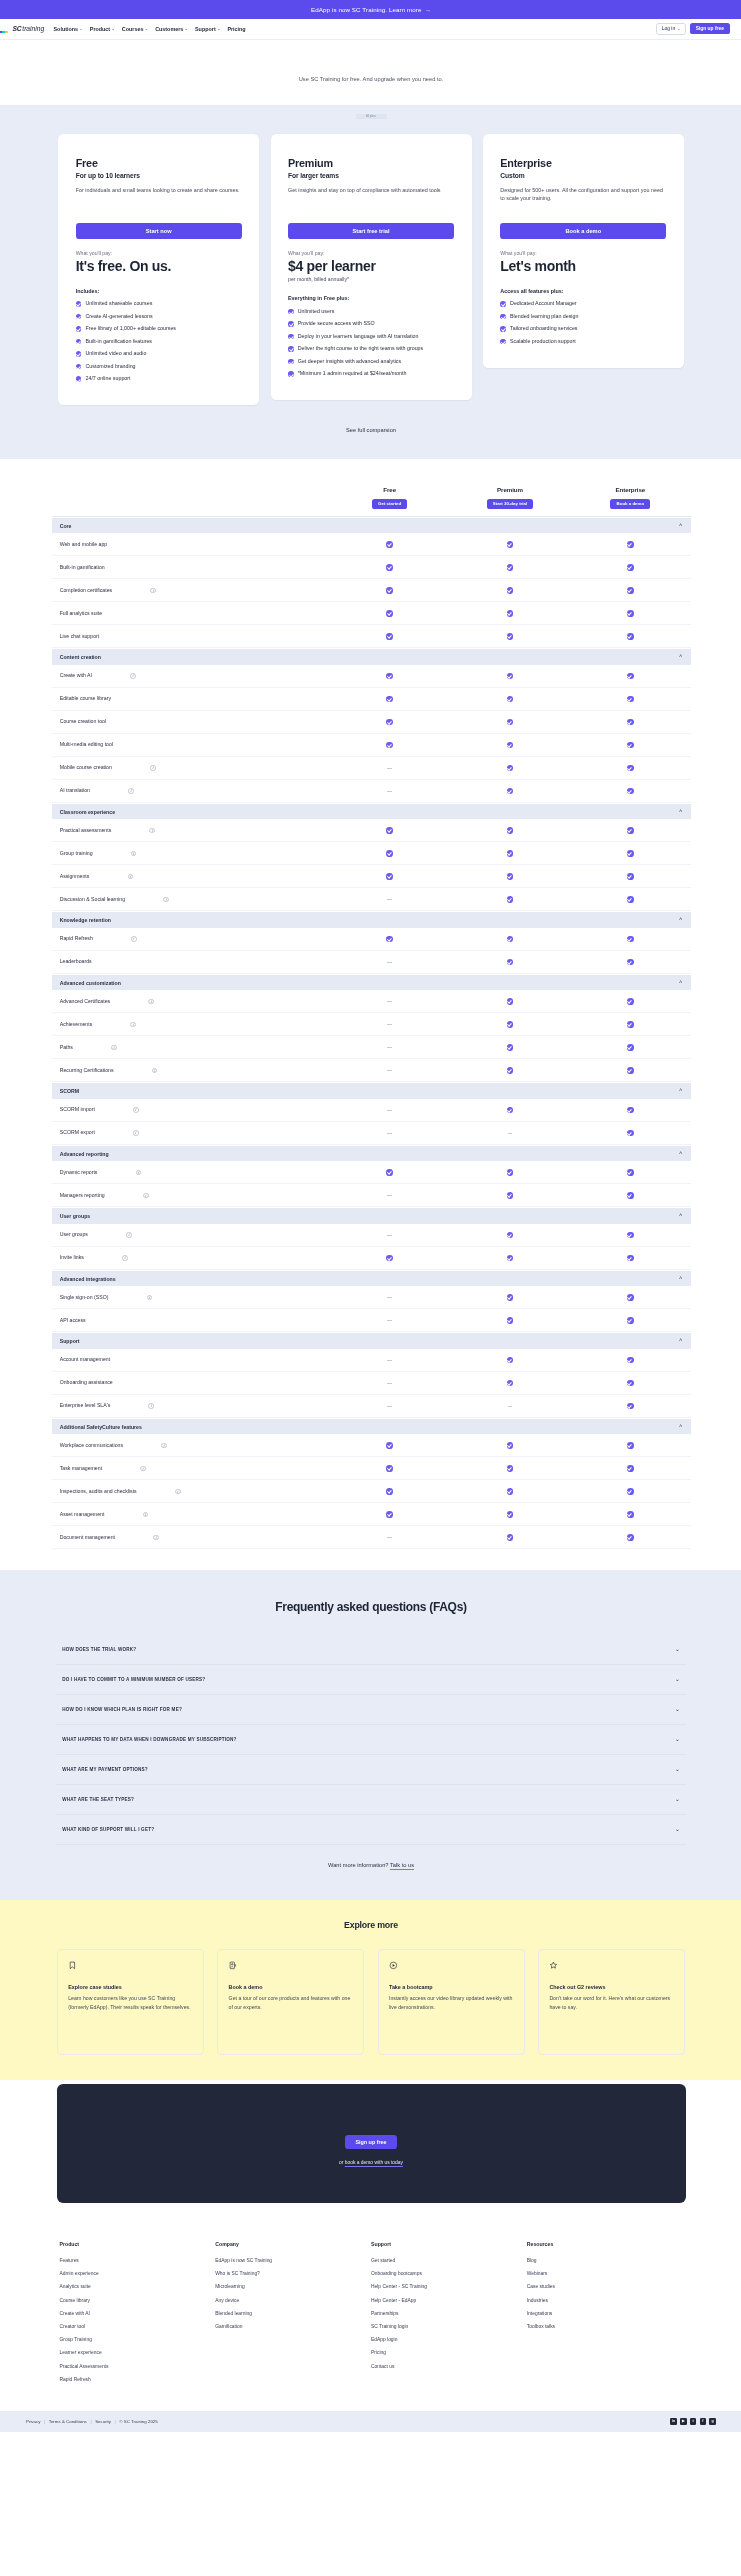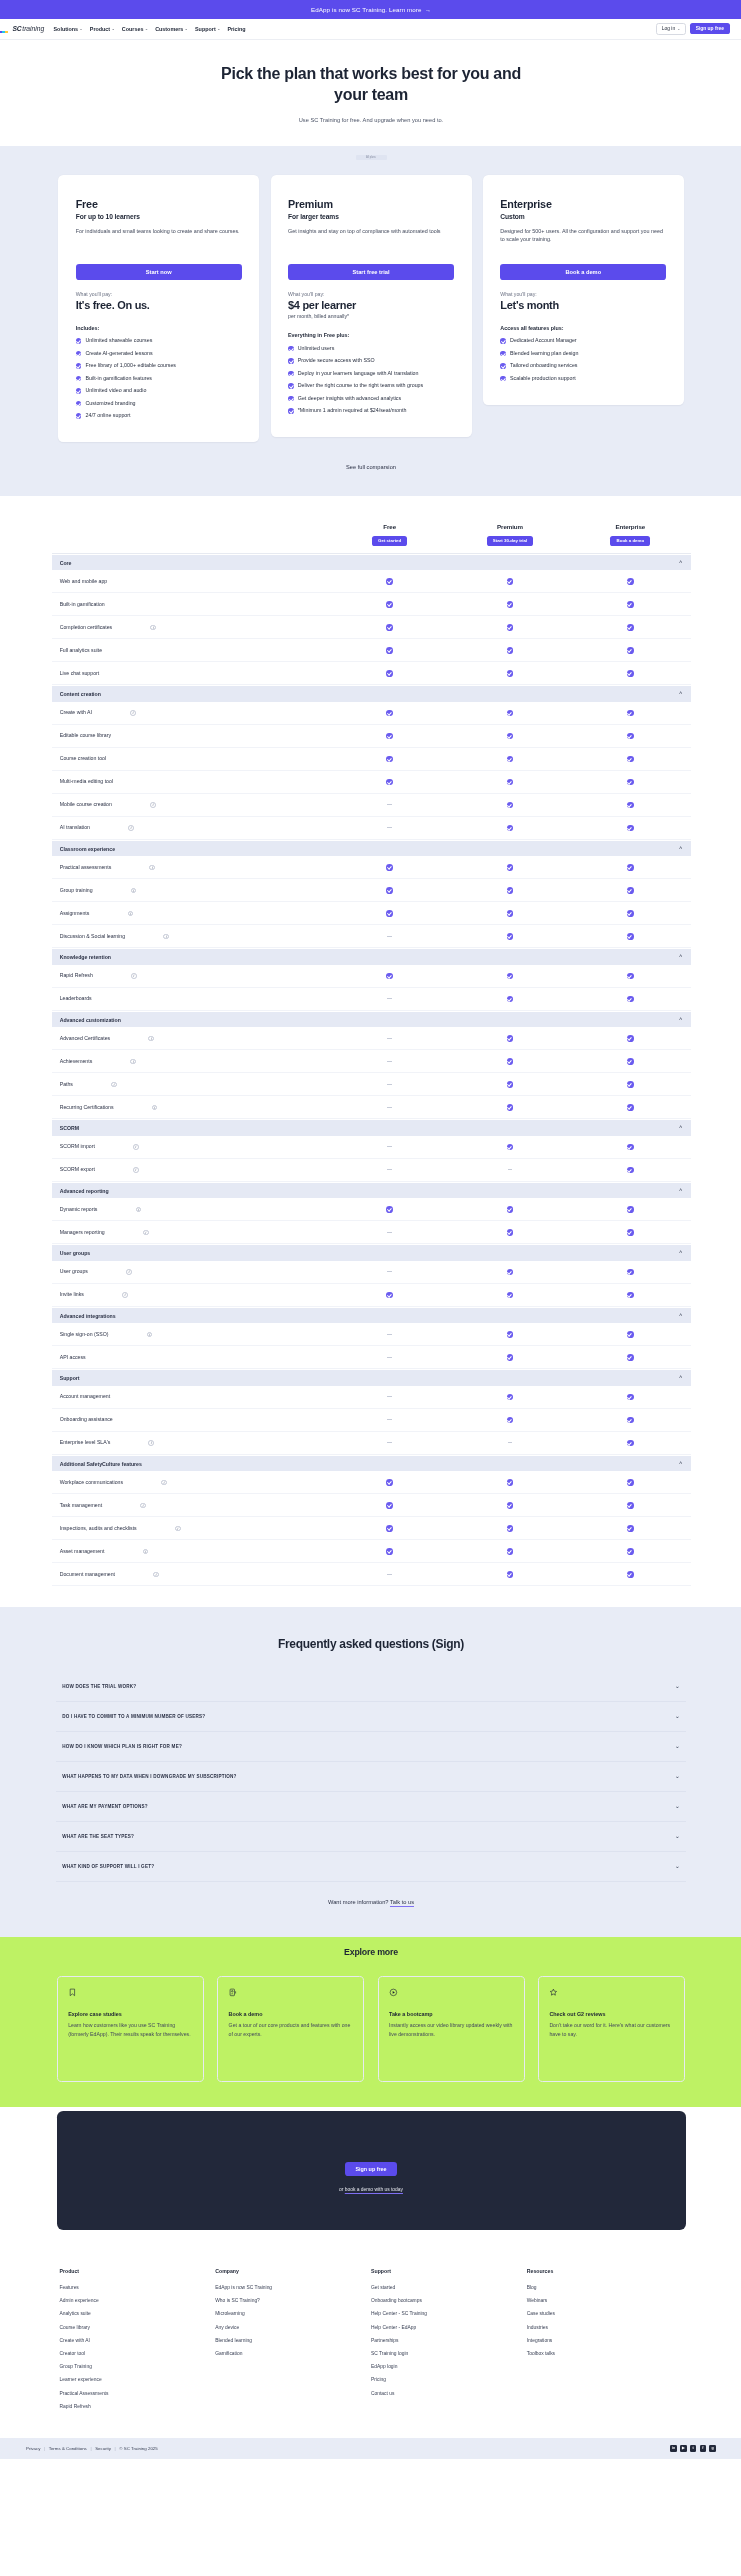--- a/index.html
+++ b/index.html
@@ -34,21 +34,21 @@
   
   .plans-wrap{background:#e8ecf6;padding:5.2px 0 26px}
   .plan-tab{width:31px;height:5.2px;background:#dfe4f1;border-radius:1px;margin:3.1px auto 15.5px;font-size:2.6px;color:#8a91a6;display:flex;align-items:center;justify-content:center}
   .plans{display:flex;gap:11.3px;justify-content:center;align-items:flex-start}
   .card{background:#fff;border-radius:5.2px;width:201px;padding:24px 17.5px 17.5px;box-shadow:0 0.5px 1.5px rgba(20,25,45,.05)}
   .card h2{font-size:10.8px;font-weight:800;letter-spacing:-0.2px;line-height:1.1}
   .card h3{font-size:6.7px;font-weight:800;letter-spacing:-0.1px;margin-top:1.5px}
   .card .blurb{font-size:5.4px;line-height:1.55;color:#434a5c;margin-top:7.2px;min-height:24px}
   .cta{display:block;width:100%;background:#5b4bec;color:#fff;text-align:center;border-radius:3.1px;padding:4.6px 0;font-size:5.7px;font-weight:600;margin-top:13.4px;border:none;cursor:pointer}
   .paylabel{font-size:5.2px;color:#6b7183;margin-top:11.3px}
-  .price{font-size:11px;font-weight:800;letter-spacing:-0.3px;margin-top:2.6px}
+  .price{font-size:14px;font-weight:800;letter-spacing:-0.3px;margin-top:2.6px}
   .pricesub{font-size:5.2px;color:#434a5c;margin-top:1.5px}
   .inc{font-size:5.4px;font-weight:700;margin-top:13.4px}
   .feat{list-style:none;margin-top:6.2px}
   .feat li{display:flex;gap:4.1px;align-items:flex-start;font-size:5.3px;line-height:1.5;color:#262d3e;margin-bottom:4.6px}
   .tick{flex:0 0 auto;width:5.7px;height:5.7px;border-radius:50%;background:#6a5bef;position:relative;margin-top:1px}
   .tick:after{content:"";position:absolute;left:1.5px;top:1.3px;width:1.5px;height:2.8px;border:solid #fff;border-width:0 0.7px 0.7px 0;transform:rotate(42deg)}
   .seefull{text-align:center;margin-top:21.6px;font-size:5.7px;color:#2b3145;cursor:pointer}
 
   
   .cmp{background:#fff;padding:27px 0 20.6px}
@@ -72,21 +72,21 @@
   .faq{background:#e8ecf6;padding:30px 0 32px}
   .faq h2{text-align:center;font-size:12px;font-weight:800;letter-spacing:-0.3px}
   .faq-list{width:630px;margin:20.6px auto 0}
   .faq-item{display:flex;align-items:center;justify-content:space-between;border-bottom:0.5px solid #dde2ef;height:30px;padding:0 6.2px;cursor:pointer}
   .faq-q{font-size:4.6px;font-weight:600;letter-spacing:0.2px;color:#2b3145;text-transform:uppercase}
   .faq-c{font-size:5.7px;color:#3b4256}
   .talk{text-align:center;margin-top:17.5px;font-size:5.7px;color:#2b3145}
   .talk u{text-decoration-color:#7f6ff2;text-underline-offset:1.5px;text-decoration-thickness:0.8px}
 
   
-  .explore{background:#bef264;padding:10px 0 25px}
+  .explore{background:#fef9c3;padding:20px 0 25px}
   .explore h2{text-align:center;font-size:8.8px;font-weight:800;letter-spacing:-0.2px}
   .ecards{display:flex;gap:13.4px;justify-content:center;margin-top:18.5px}
   .ecard{width:147px;border:0.5px solid #e7eaf1;border-radius:4.6px;padding:11.3px 10.3px 13.4px;min-height:106px}
   .eicon{width:8.8px;height:8.8px;margin-bottom:12.4px}
   .ecard h4{font-size:5.4px;font-weight:700;margin-bottom:4.1px}
   .ecard p{font-size:5.2px;line-height:1.7;color:#434a5c}
 
   
   .darkwrap{background:#fff;padding:4.1px 0 20.6px}
   .dark{width:629px;margin:0 auto;background:#22283a;border-radius:6.2px;padding:35px 0 38px;text-align:center}
@@ -154,21 +154,20 @@
   <div class="navright">
     <div class="btn-login">
         <span>Log in</span>
         <span class="caret">⌄</span>
       </div>
     <button class="btn-signup">Sign up free</button>
   </div>
 </div>
 
 <div class="hero">
-  <h1>Pick the plan that works best for you and your team</h1>
   <p>Use SC Training for free. And upgrade when you need to.</p>
 </div>
 
 <div class="plans-wrap">
   <div class="plan-tab">All plans</div>
   <div class="plans">
 
     <div class="card">
       <h2>Free</h2>
       <h3>For up to 10 learners</h3>
@@ -882,21 +881,21 @@
           </div>
           <div class="cell">
             <span class="tick" style="width: 6.7px; height: 6.7px; margin-top: 0px; --x: 0;"></span>
           </div>
         </div>
       </div>
   </div>
 </div>
 
 <div class="faq">
-  <h2>Frequently asked questions (Sign)</h2>
+  <h2>Frequently asked questions (FAQs)</h2>
   <div class="faq-list" id="faq-list">
       <div class="faq-item">
         <div class="faq-q">HOW DOES THE TRIAL WORK?</div>
         <div class="faq-c">⌄</div>
       </div>
       <div class="faq-item">
         <div class="faq-q">DO I HAVE TO COMMIT TO A MINIMUM NUMBER OF USERS?</div>
         <div class="faq-c">⌄</div>
       </div>
       <div class="faq-item">

